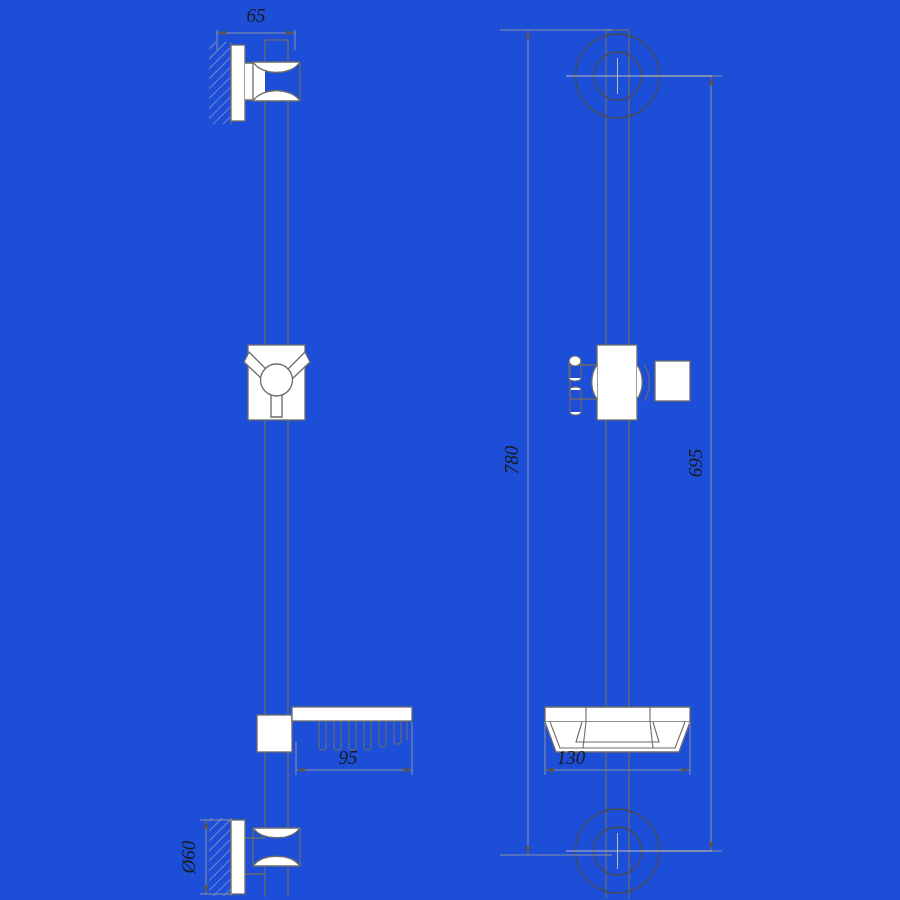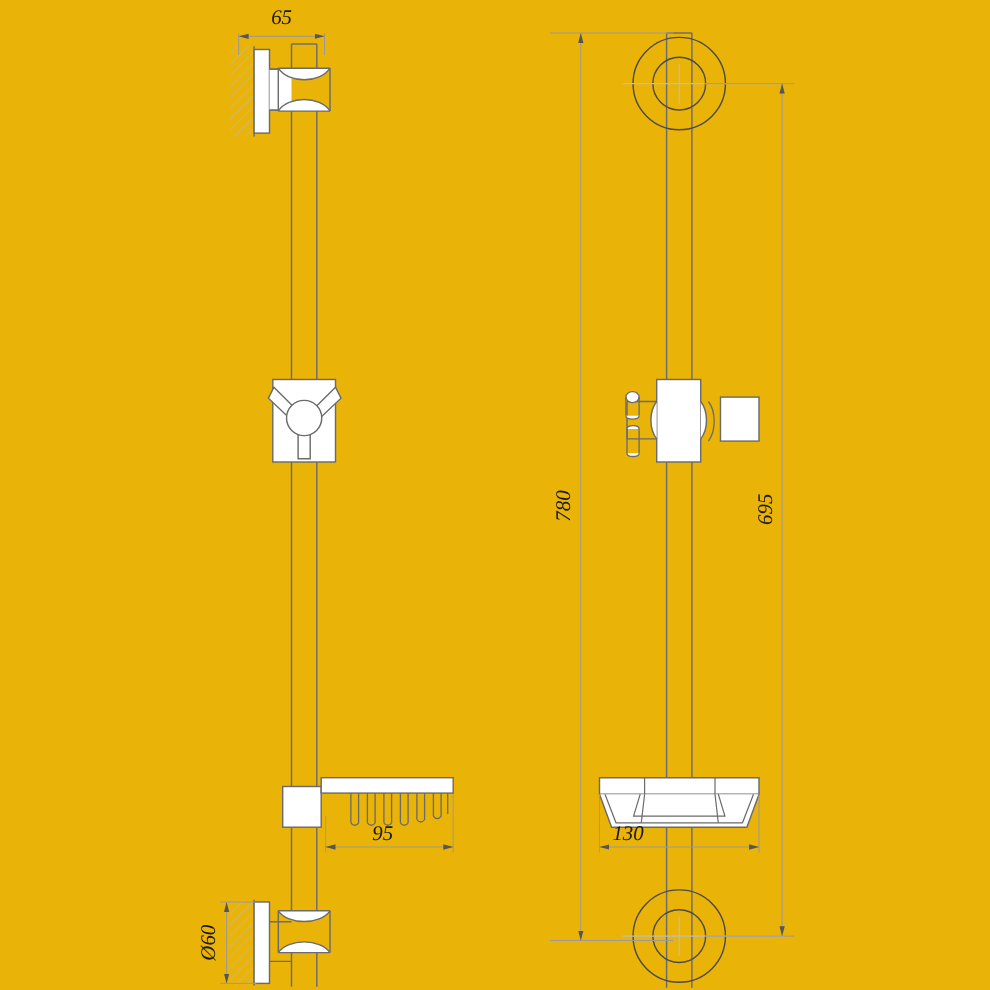--- a/index.html
+++ b/index.html
@@ -1,17 +1,17 @@
 <!DOCTYPE html>
 <html><head>
 <meta charset="utf-8">
 <style>
   html,body{margin:0;padding:0;background:#ffffff;}
   body{width:900px;height:900px;font-family:"Liberation Sans",sans-serif;overflow:hidden;}
-  #stage{position:relative;width:900px;height:900px;background:#eab308;}
+  #stage{position:relative;width:900px;height:900px;background:#1d4ed8;}
   svg{display:block;}
   .dimtext{font-family:"Liberation Serif",serif;font-style:italic;font-size:19px;fill:#1a1a1a;}
 </style>
 </head>
 <body>
 
 <div id="stage">
 <svg width="900" height="900" viewBox="0 0 900 900">
   <defs>
     <marker id="arrL" markerWidth="10" markerHeight="8" refX="9" refY="4" orient="auto" markerUnits="userSpaceOnUse">

